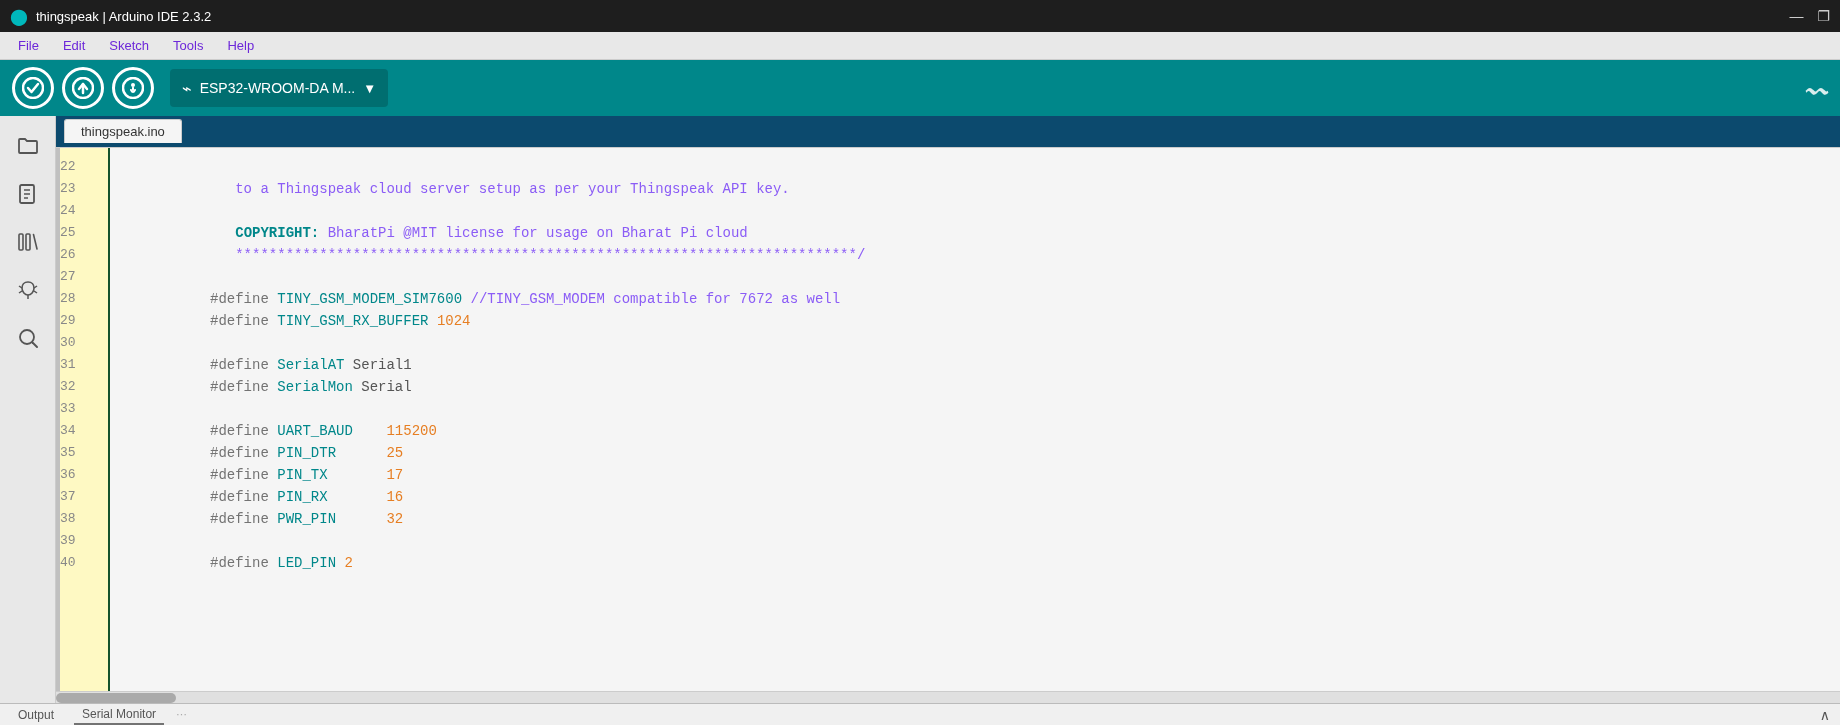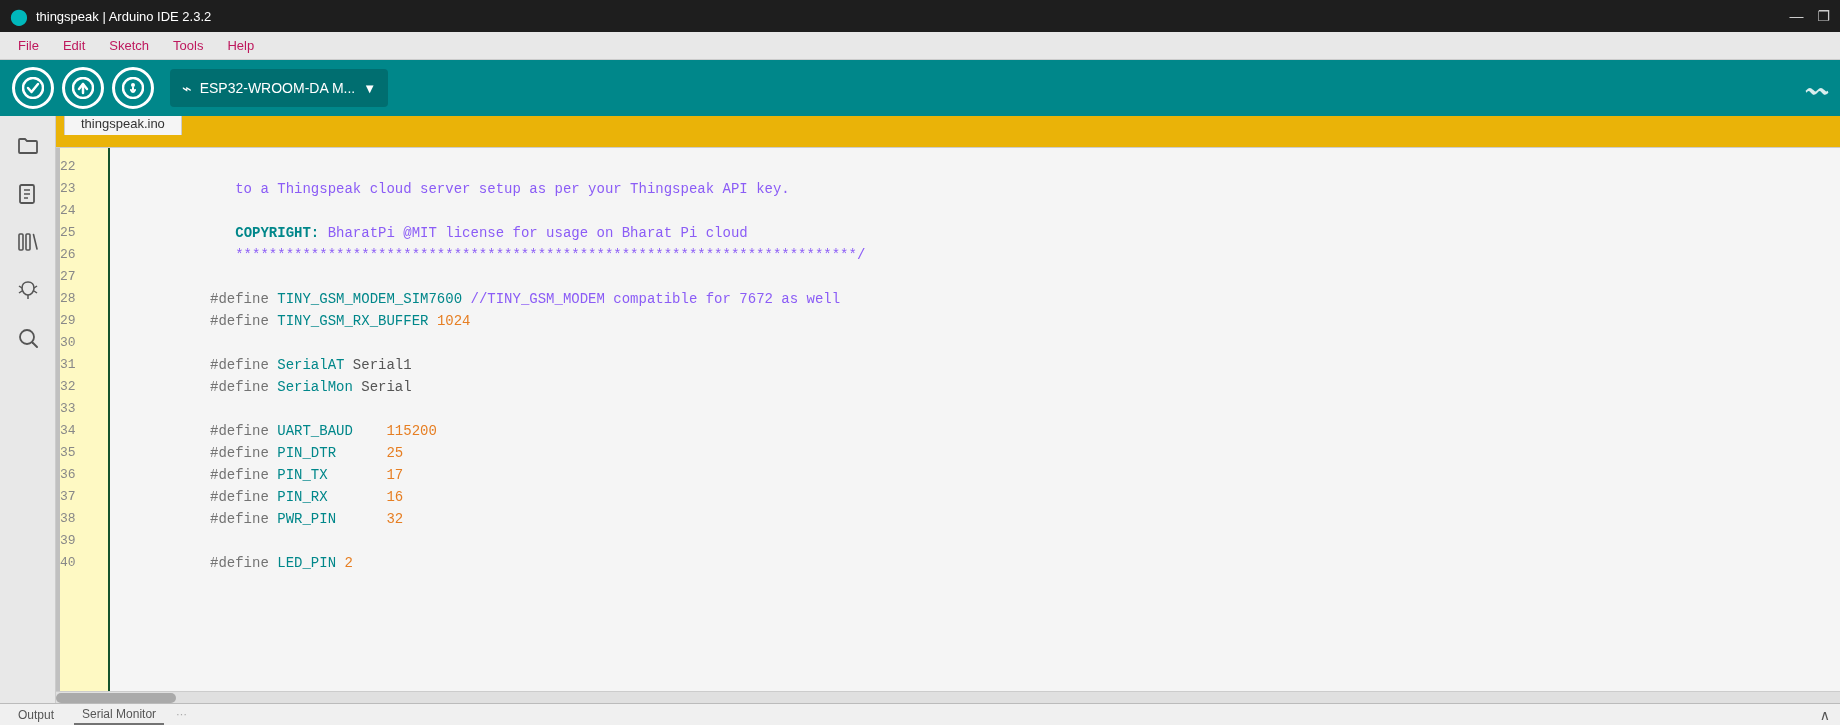--- a/index.html
+++ b/index.html
@@ -26,21 +26,21 @@
       height: 28px;
       display: flex;
       align-items: center;
       padding: 0 8px;
       gap: 4px;
       border-bottom: 1px solid #ccc;
     }
     .menu-item {
       padding: 2px 10px;
       font-size: 13px;
-      color: #be185d;
+      color: #6d28d9;
       cursor: pointer;
       border-radius: 3px;
     }
 
     
     .toolbar {
       background: #00878a;
       height: 56px;
       display: flex;
       align-items: center;
@@ -112,25 +112,25 @@
     
     .editor-area {
       flex: 1;
       display: flex;
       flex-direction: column;
       background: #f5f5f5;
       overflow: hidden;
     }
 
     .tab-bar {
-      background: #eab308;
+      background: #0c4a6e;
       height: 32px;
       display: flex;
       align-items: flex-end;
-      padding: 12px 8px;
+      padding: 4px 8px;
       border-bottom: 1px solid #ccc;
     }
     .tab {
       background: #f5f5f5;
       border: 1px solid #ccc;
       border-bottom: none;
       padding: 4px 16px;
       font-size: 13px;
       color: #333;
       cursor: pointer;

